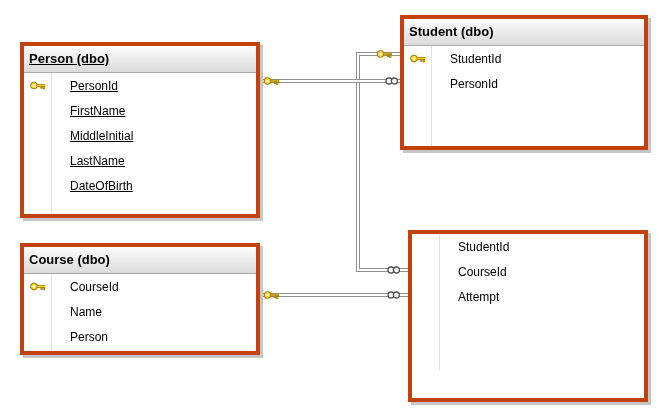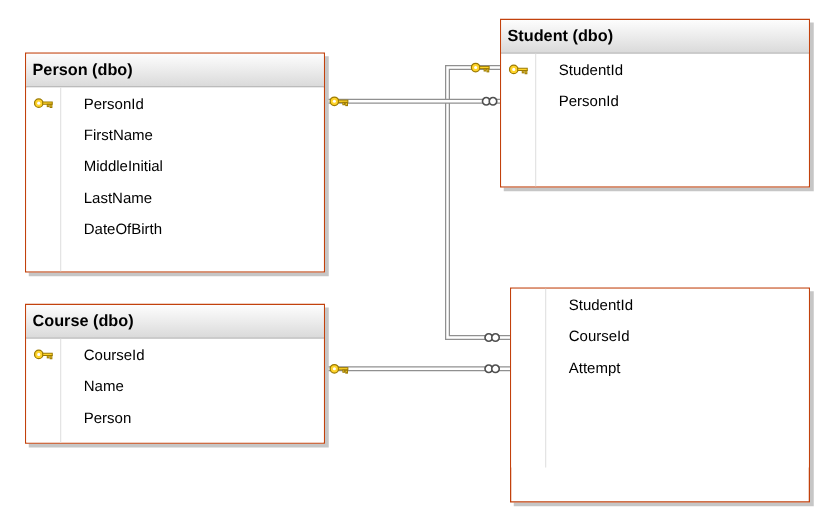--- a/index.html
+++ b/index.html
@@ -4,21 +4,21 @@
 <style>
   html,body{margin:0;padding:0;}
   body{
     width:670px;height:420px;position:relative;overflow:hidden;
     background:#ffffff;
     font-family:"Liberation Sans", sans-serif;
   }
   .dbtable{
     position:absolute;
     background:#ffffff;
-    border:1px solid #c2410c;
+    border:4px solid #c2410c;
     box-shadow:3px 3px 0 #c6c6c6;
     box-sizing:border-box;
   }
   .thead{
     height:26px;line-height:26px;
     padding-left:5px;
     font-weight:bold;font-size:13px;color:#000;
     background:linear-gradient(#fdfdfd,#ececec 50%,#dadada);
     border-bottom:1px solid #a8a8a8;
     white-space:nowrap;overflow:hidden;
@@ -68,21 +68,21 @@
   </g>
 
   <g data-interactable="true">
     <path d="M260,295 H408" fill="none" stroke="#909090" stroke-width="4"></path>
     <path d="M260,295 H408" fill="none" stroke="#ffffff" stroke-width="2"></path>
     <use href="#pkkey" data-interactable="false" transform="translate(263.5,290.5)"></use>
     <use href="#manyglyph" data-interactable="false" transform="translate(391,295)"></use>
   </g>
 </svg>
 
-<div class="dbtable" data-interactable="false" style="left:20px;top:42px;width:240px;height:176px;">
+<div class="dbtable" data-interactable="false" style="left:20px;top:42px;width:240px;height:176px;text-decoration:underline;">
   <div class="thead" data-interactable="true">
     <span data-interactable="false">Person (dbo)</span>
   </div>
   <div class="tbody" data-interactable="false">
     <div class="col-divider" data-interactable="false"></div>
     <div class="row" data-interactable="true">
       <span class="keycell" data-interactable="false">
           <svg width="16" height="10">
             <use href="#pkkey"></use>
           </svg>

